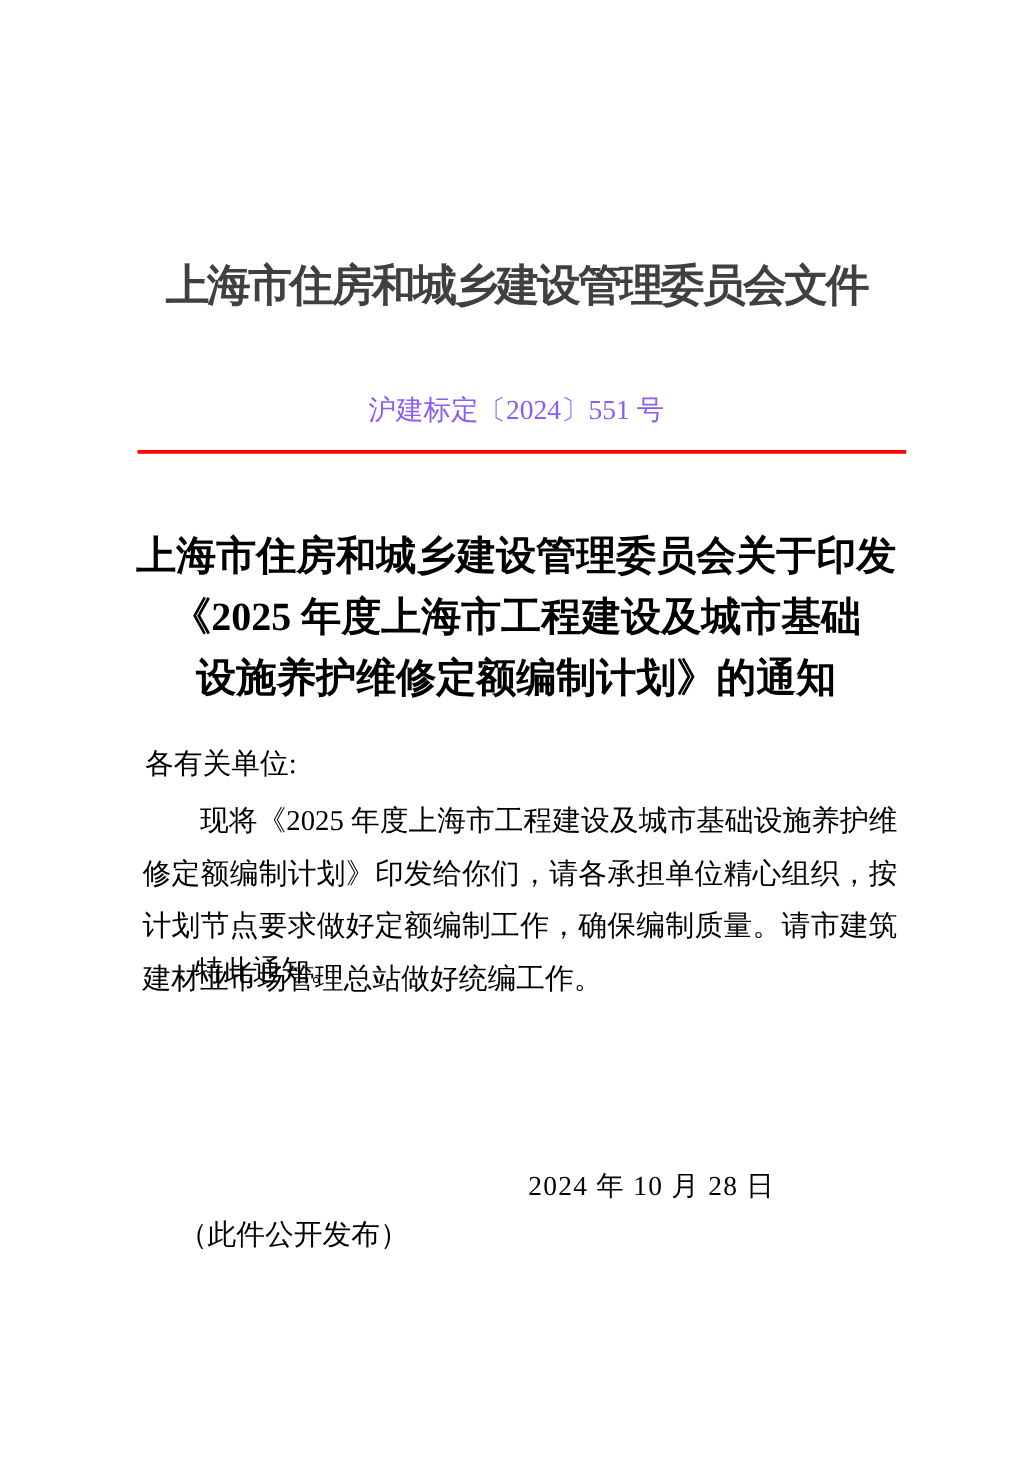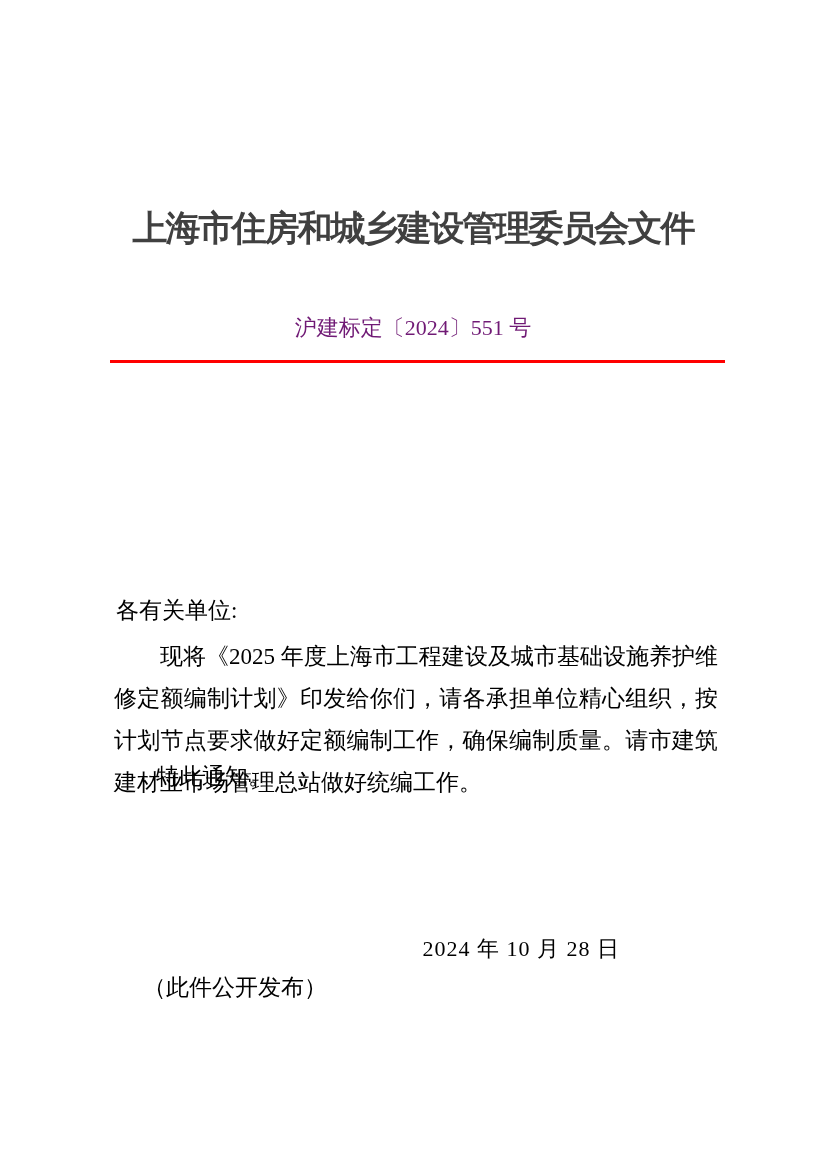--- a/index.html
+++ b/index.html
@@ -30,21 +30,21 @@
     white-space: nowrap;
   }
   .doc-number {
     position: absolute;
     top: 312px;
     left: 0;
     width: 826px;
     text-align: center;
     font-size: 22px;
     line-height: 32px;
-    color: #701a75;
+    color: #8b5cf6;
   }
   .red-line {
     position: absolute;
     top: 360px;
     left: 110px;
     width: 615px;
     height: 3px;
     background: #ff0000;
   }
   .doc-title {
@@ -112,20 +112,25 @@
 <body>
 
 <div class="page">
 
   <div class="red-header">上海市住房和城乡建设管理委员会文件</div>
 
   <div class="doc-number">沪建标定〔2024〕551 号</div>
 
   <div class="red-line"></div>
 
+  <div class="doc-title">
+    <div>上海市住房和城乡建设管理委员会关于印发</div>
+    <div>《2025 年度上海市工程建设及城市基础</div>
+    <div>设施养护维修定额编制计划》的通知</div>
+  </div>
 
   <div class="salutation">各有关单位:</div>
 
   <p class="body-para">现将《2025 年度上海市工程建设及城市基础设施养护维修定额编制计划》印发给你们，请各承担单位精心组织，按计划节点要求做好定额编制工作，确保编制质量。请市建筑建材业市场管理总站做好统编工作。</p>
 
   <div class="closing">特此通知。</div>
 
   <div class="issue-date">2024 年 10 月 28 日</div>
 
   <div class="publish-note">（此件公开发布）</div>

